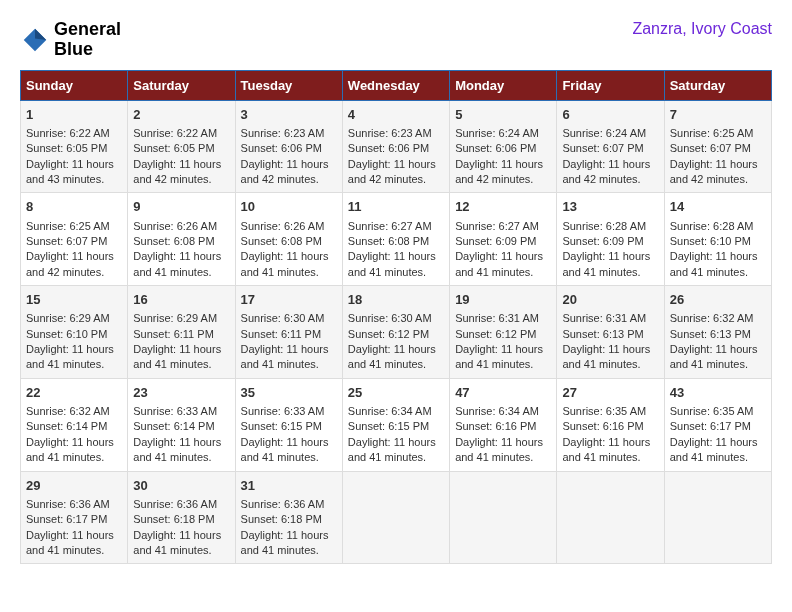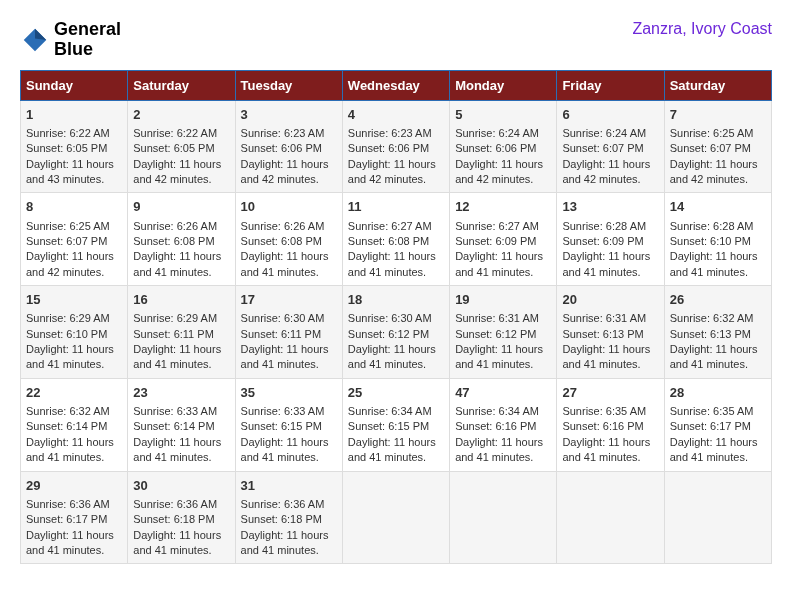--- a/index.html
+++ b/index.html
@@ -228,21 +228,21 @@
         </td>
         <td>
           <span class="day-num">47</span>
           <div class="day-info">Sunrise: 6:34 AM<br>Sunset: 6:16 PM<br>Daylight: 11 hours<br>and 41 minutes.</div>
         </td>
         <td>
           <span class="day-num">27</span>
           <div class="day-info">Sunrise: 6:35 AM<br>Sunset: 6:16 PM<br>Daylight: 11 hours<br>and 41 minutes.</div>
         </td>
         <td>
-          <span class="day-num">28</span>
+          <span class="day-num">43</span>
           <div class="day-info">Sunrise: 6:35 AM<br>Sunset: 6:17 PM<br>Daylight: 11 hours<br>and 41 minutes.</div>
         </td>
       </tr>
       <tr>
         <td>
           <span class="day-num">29</span>
           <div class="day-info">Sunrise: 6:36 AM<br>Sunset: 6:17 PM<br>Daylight: 11 hours<br>and 41 minutes.</div>
         </td>
         <td>
           <span class="day-num">30</span>

